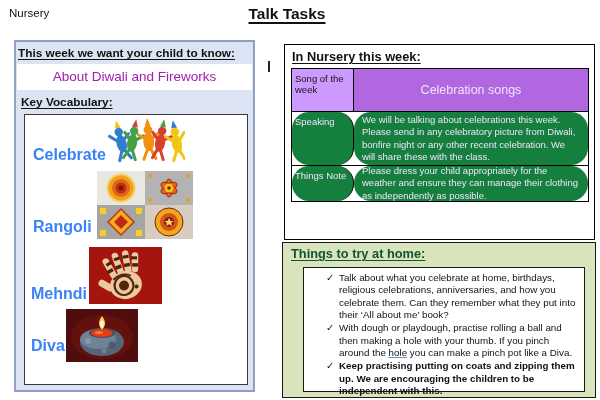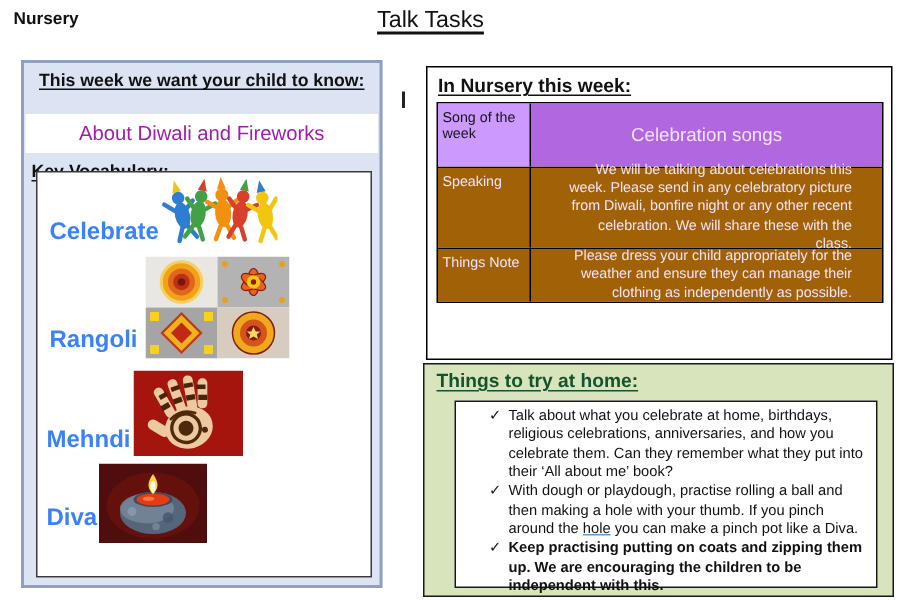--- a/index.html
+++ b/index.html
@@ -1,28 +1,28 @@
 <!DOCTYPE html>
 <html><head>
 <meta charset="utf-8">
 <style>
   html,body{margin:0;padding:0;background:#ffffff;}
   .page{position:relative;width:600px;height:400px;background:#ffffff;
         font-family:"Liberation Sans", sans-serif;color:#111;overflow:hidden;}
 
   
-  .class-label{position:absolute;left:9px;top:7px;font-size:11.5px;font-weight:bold;}
+  .class-label{position:absolute;left:9px;top:7px;font-size:11.5px;font-weight:normal;}
   .page-title{position:absolute;left:0;top:5px;width:574px;text-align:center;
-              font-size:15.5px;font-weight:normal;text-decoration:underline;
+              font-size:15.5px;font-weight:bold;text-decoration:underline;
               text-decoration-thickness:1.5px;text-underline-offset:3px;}
 
   
   .left-box{position:absolute;left:14px;top:40px;width:241px;height:352px;
             background:#dce4f4;border:2px solid #8fa0c2;box-sizing:border-box;}
-  .lp-header{margin:4px 2px 16px 2px;text-align:center;font-size:11.8px;font-weight:bold;
+  .lp-header{margin:4px 2px 4px 2px;text-align:left;font-size:11.8px;font-weight:bold;
              text-decoration:underline;text-underline-offset:2px;}
   .lp-topic{margin:4px 1px 0 1px;background:#ffffff;height:26px;line-height:26px;
             text-align:center;font-size:13.5px;color:#a21caf;}
   .lp-vocab-h{margin:5px 0 0 5px;font-size:11.8px;font-weight:bold;
               text-decoration:underline;text-underline-offset:2px;}
   .vocab-box{position:absolute;left:8px;top:72px;width:224px;height:271px;
              background:#ffffff;border:1.5px solid #3a3a3a;box-sizing:border-box;}
   .vocab-word{position:absolute;font-size:16px;color:#3b82f6;font-weight:bold;}
   .vw-celebrate{left:8px;top:31px;}
   .vw-rangoli{left:8px;top:103px;}
@@ -40,26 +40,26 @@
   
   .right-box{position:absolute;left:284px;top:44px;width:311px;height:196px;
              background:#ffffff;border:1.5px solid #000;box-sizing:border-box;}
   .nw-header{margin:4px 0 0 7px;font-size:12.8px;font-weight:bold;
              text-decoration:underline;text-underline-offset:2px;}
   .nw-table{position:absolute;left:6px;top:23px;width:296px;border:1px solid #000;}
   .nw-row{display:flex;border-top:1px solid #000;}
   .nw-row:first-child{border-top:none;}
   .nw-label{width:62px;padding:4px 3px;font-size:9.5px;border-right:1px solid #000;
             box-sizing:border-box;}
-  .nw-content{flex:1;padding:2px 20px;font-size:9.5px;text-align:right;
+  .nw-content{flex:1;padding:2px 8px;font-size:9.5px;text-align:left;
               display:flex;align-items:center;justify-content:center;box-sizing:border-box;
               line-height:1.28;}
   .bg-light{background:#cc99ff;color:#151515;}
   .bg-med{background:#b167e0;color:#f1e2fe;}
-  .bg-bright{background:#a16207;color:#f1e2fe;}
+  .bg-bright{background:#15803d;color:#f1e2fe;border-radius:17px;}
   .row1{height:42px;} .row2{height:53px;} .row3{height:39px;} .row4{height:35px;}
   .song-cell{font-size:12.5px;}
 
   
   .green-panel{position:absolute;left:282px;top:242px;width:314px;height:156px;
                background:#d7e4bc;border:1.5px solid #181818;box-sizing:border-box;}
   .gp-header{margin:3px 0 0 8px;font-size:12.8px;font-weight:600;
              text-decoration:underline;text-underline-offset:2px;color:#14532d;}
   .check-box{position:absolute;left:20px;top:24px;width:282px;height:125px;
              background:#ffffff;border:1.5px solid #181818;box-sizing:border-box;

